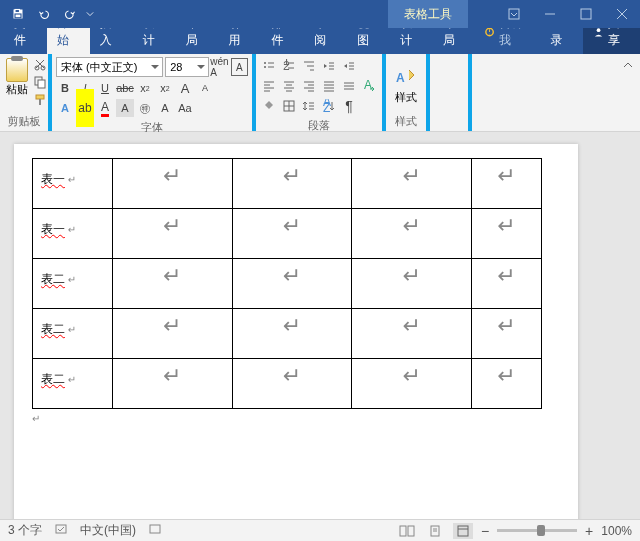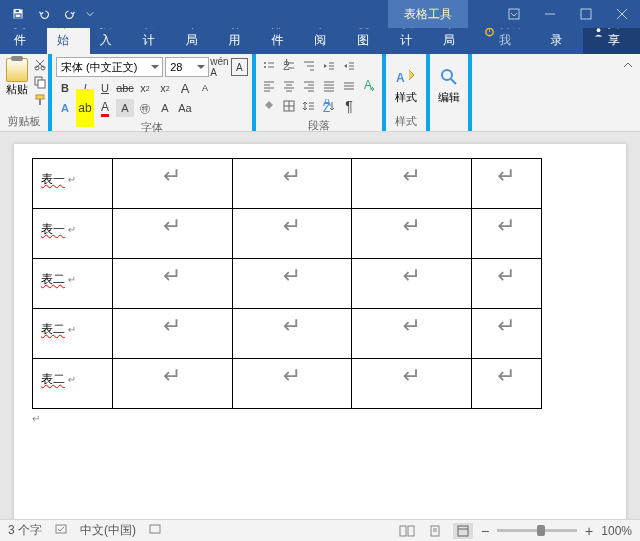--- a/index.html
+++ b/index.html
@@ -36,21 +36,21 @@
 .font-combo{border:1px solid #ababab;background:#fff;height:20px;display:flex;align-items:center;padding:0 14px 0 4px;font-size:11px;position:relative;min-width:0}
 .font-combo::after{content:"";position:absolute;right:3px;top:7px;border:4px solid transparent;border-top-color:#666}
 .fname{width:110px}.fsize{width:44px}
 .toolbtn{width:18px;height:18px;display:flex;align-items:center;justify-content:center;color:#444;font-size:11px}
 .toolbtn svg{width:14px;height:14px}
 .para-group{width:130px}
 .style-group{width:44px}
 .style-body{flex:1;display:flex;flex-direction:column;align-items:center;justify-content:center;gap:2px}
 .edit-group{width:42px}
 .doc-area{background:#e6e6e6;position:absolute;top:132px;left:0;right:0;bottom:22px;overflow:auto;padding:12px 0 0 14px}
-.page{background:#fff;width:612px;min-height:380px;box-shadow:0 0 4px rgba(0,0,0,.2);padding:14px 18px}
+.page{background:#fff;width:564px;min-height:380px;box-shadow:0 0 4px rgba(0,0,0,.2);padding:14px 18px}
 table.doc-table{border-collapse:collapse;width:510px}
 table.doc-table td{border:1px solid #000;height:50px;vertical-align:top;padding:4px 8px;font-size:22px;font-family:"SimSun",serif;position:relative}
 .para-mark{font-size:10px;color:#888;font-family:sans-serif}
 td.empty{font-size:10px;color:#888;text-align:center;vertical-align:middle}
 .col1{width:80px}.col2,.col3,.col4{width:120px}.col5{width:70px}
 .after-para{font-size:10px;color:#888;margin-top:4px}
 .statusbar{position:absolute;bottom:0;left:0;right:0;height:22px;background:#f3f3f3;border-top:1px solid #d4d4d4;display:flex;align-items:center;padding:0 8px;color:#555;font-size:11px;gap:12px}
 .sb-right{margin-left:auto;display:flex;align-items:center;gap:8px}
 .view-btn{width:20px;height:16px;display:flex;align-items:center;justify-content:center}
 .zoom-slider{width:80px;height:3px;background:#c0c0c0;position:relative}
@@ -334,27 +334,20 @@
       <svg width="24" height="24" viewBox="0 0 24 24">
           <text x="2" y="18" font-size="16" fill="#4a90d9" font-weight="bold">A</text>
           <path d="M15 6 L20 11 L15 16" fill="#f0d060" stroke="#c09030"></path>
         </svg>
       <span style="font-size:11px">样式</span>
     </div>
     <div class="group-label">样式</div>
   </div>
 
   <div class="group edit-group">
-    <div class="style-body">
-      <svg width="22" height="22" viewBox="0 0 22 22">
-          <circle cx="9" cy="9" r="5" fill="none" stroke="#4a90d9" stroke-width="2"></circle>
-          <line x1="13" y1="13" x2="18" y2="18" stroke="#4a90d9" stroke-width="2"></line>
-        </svg>
-      <span style="font-size:11px">编辑</span>
-    </div>
     <div class="group-label">&nbsp;</div>
   </div>
   <div style="margin-left:auto;padding:4px">
       <div style="width:16px;height:16px;display:flex;align-items:center;justify-content:center">
         <svg width="10" height="10" viewBox="0 0 10 10">
           <path d="M1 6 L5 2 L9 6" stroke="#666" fill="none"></path>
         </svg>
       </div>
     </div>
 </div>

